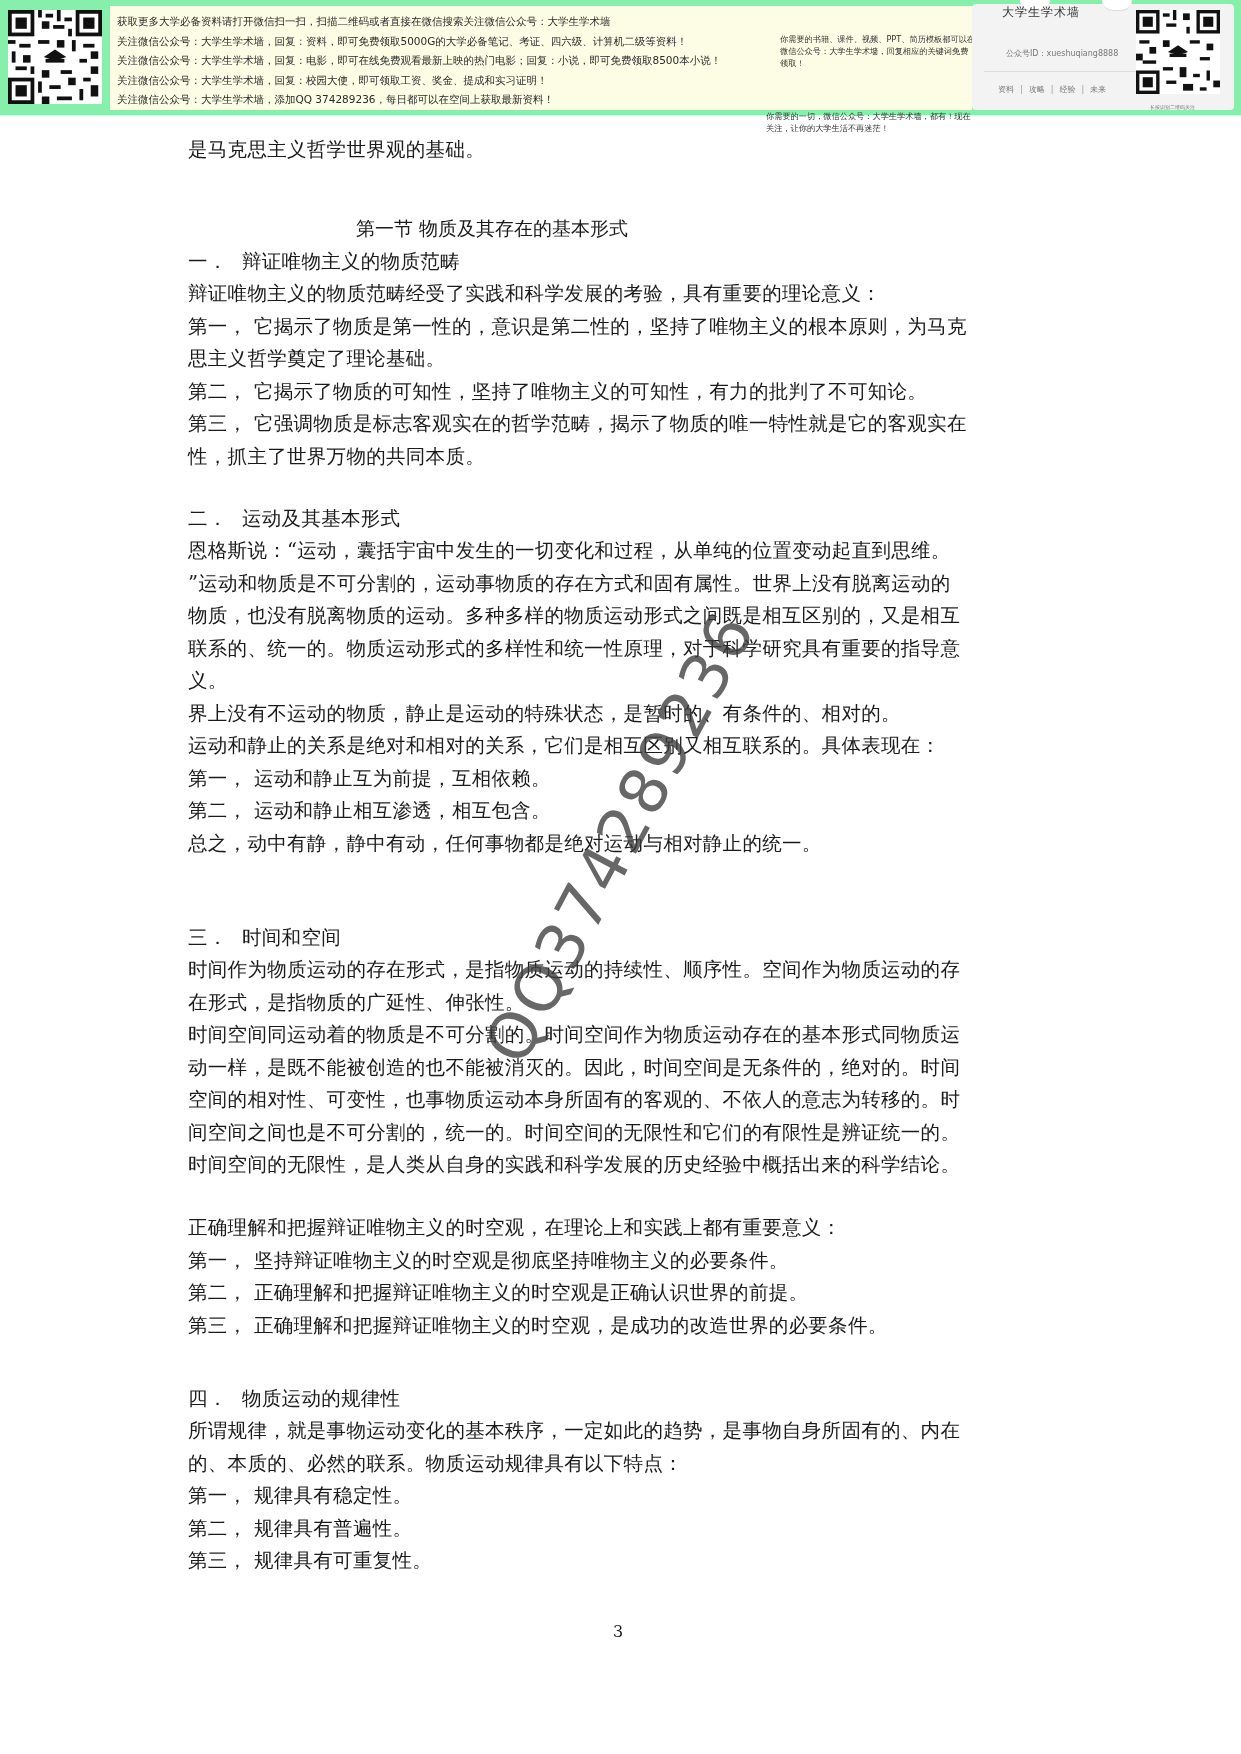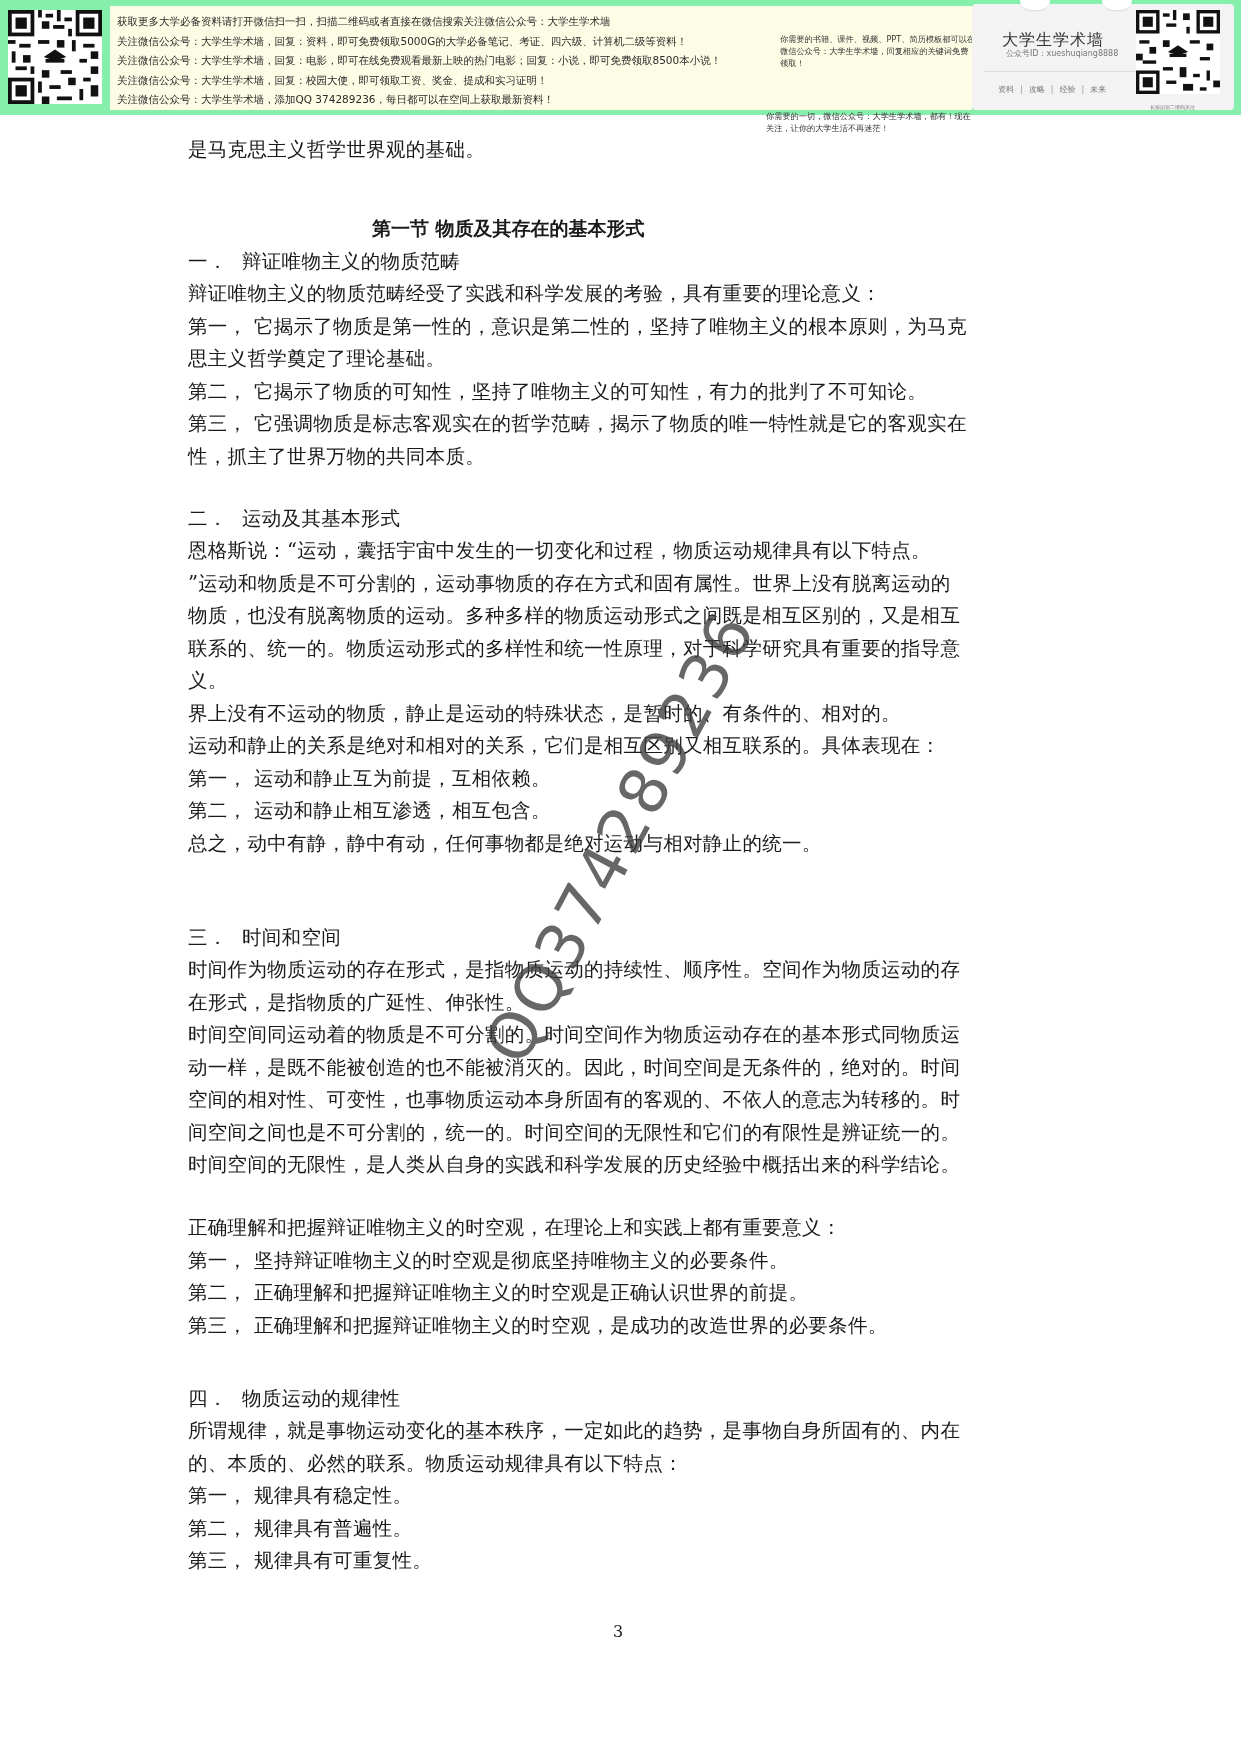--- a/index.html
+++ b/index.html
@@ -11,29 +11,29 @@
     .qr { position: absolute; background: #fff; }
     .qr svg { display: block; }
     .qr-left { left: 8px; top: 10px; width: 94px; height: 94px; }
     .ad-yellow { position: absolute; left: 110px; top: 6px; width: 862px; height: 104px; background: #fdfde6; }
     .ad-lines { position: absolute; left: 7px; top: 6px; font-family: "DejaVu Sans", sans-serif; font-size: 10.5px; line-height: 19.6px; color: #2a2a2a; white-space: nowrap; }
     .ad-note { position: absolute; font-family: "DejaVu Sans", sans-serif; font-size: 8.2px; line-height: 12px; color: #333; margin-top: 24px; }
     .ad-note-top { left: 670px; top: 3px; width: 195px; }
     .ad-note-bottom { left: 656px; top: 80px; width: 210px; }
     .brand-card { position: absolute; left: 972px; top: 4px; width: 262px; height: 106px; background: #f3f3f3; border-radius: 4px; }
     .brand-card .notch { position: absolute; top: -4px; width: 30px; height: 10px; border-radius: 0 0 15px 15px; background: #fff; border-bottom: 1px solid #ddd; }
-    .brand-title { position: absolute; left: 30px; top: 26px; font-family: "DejaVu Sans", sans-serif; font-size: 16px; color: #333; letter-spacing: 1px; text-align: center; }
+    .brand-title { position: absolute; left: 30px; top: 0; font-family: "DejaVu Sans", sans-serif; font-size: 12px; color: #333; letter-spacing: 1px; text-align: center; }
     .brand-id { position: absolute; left: 34px; top: 44px; font-family: "DejaVu Sans", sans-serif; font-size: 8px; color: #777; }
     .brand-divider { position: absolute; left: 12px; top: 67px; width: 160px; height: 1px; background: #dcdcdc; }
     .brand-links { position: absolute; left: 26px; top: 80px; font-family: "DejaVu Sans", sans-serif; font-size: 8px; color: #777; }
     .brand-links span.sep { margin: 0 6px; color: #999; }
     .qr-right { position: absolute; left: 1136px; top: 10px; width: 84px; height: 84px; }
     .qr-caption { position: absolute; left: 1150px; top: 104px; font-family: "DejaVu Sans", sans-serif; font-size: 5px; color: #777; }
     .line { font-size: 19.5px; line-height: 32.5px; white-space: nowrap; letter-spacing: 0.3px; }
-    .section-title { position: absolute; left: 372px; top: 216px; font-family: "DejaVu Sans", sans-serif; font-weight: bold; font-size: 19px; white-space: nowrap; text-align: right; }
+    .section-title { position: absolute; left: 356px; top: 216px; font-family: "DejaVu Sans", sans-serif; font-weight: normal; font-size: 19px; white-space: nowrap; text-align: right; }
     .heading .num { display: inline-block; width: 54px; }
     .block { position: absolute; left: 188px; }
 
     .page-number { position: absolute; left: 613px; top: 1622px; font-size: 16px; font-family: "DejaVu Serif", serif; }
 
     
     .watermark { position: absolute; left: 370px; top: 800px; transform: rotate(-62deg); transform-origin: center;
                  font-family: "DejaVu Sans", sans-serif; font-size: 64px; color: rgba(60,60,60,0.78);
                  letter-spacing: 3px; white-space: nowrap; pointer-events: none; }
   </style>
@@ -168,21 +168,21 @@
   <div class="line">思主义哲学奠定了理论基础。</div>
   <div class="line">第二，  它揭示了物质的可知性，坚持了唯物主义的可知性，有力的批判了不可知论。</div>
   <div class="line">第三，  它强调物质是标志客观实在的哲学范畴，揭示了物质的唯一特性就是它的客观实在</div>
   <div class="line">性，抓主了世界万物的共同本质。</div>
 </div>
 
 <div class="block line heading" style="top:503px">
   <span class="num">二．</span><span>运动及其基本形式</span>
 </div>
 <div class="block" style="top:535px">
-  <div class="line">恩格斯说：“运动，囊括宇宙中发生的一切变化和过程，物质运动规律具有以下特点。</div>
+  <div class="line">恩格斯说：“运动，囊括宇宙中发生的一切变化和过程，从单纯的位置变动起直到思维。</div>
   <div class="line">”运动和物质是不可分割的，运动事物质的存在方式和固有属性。世界上没有脱离运动的</div>
   <div class="line">物质，也没有脱离物质的运动。多种多样的物质运动形式之间既是相互区别的，又是相互</div>
   <div class="line">联系的、统一的。物质运动形式的多样性和统一性原理，对于科学研究具有重要的指导意</div>
   <div class="line">义。</div>
   <div class="line">界上没有不运动的物质，静止是运动的特殊状态，是暂时的、有条件的、相对的。</div>
   <div class="line">运动和静止的关系是绝对和相对的关系，它们是相互区别又相互联系的。具体表现在：</div>
   <div class="line">第一，  运动和静止互为前提，互相依赖。</div>
   <div class="line">第二，  运动和静止相互渗透，相互包含。</div>
   <div class="line">总之，动中有静，静中有动，任何事物都是绝对运动与相对静止的统一。</div>
 </div>

